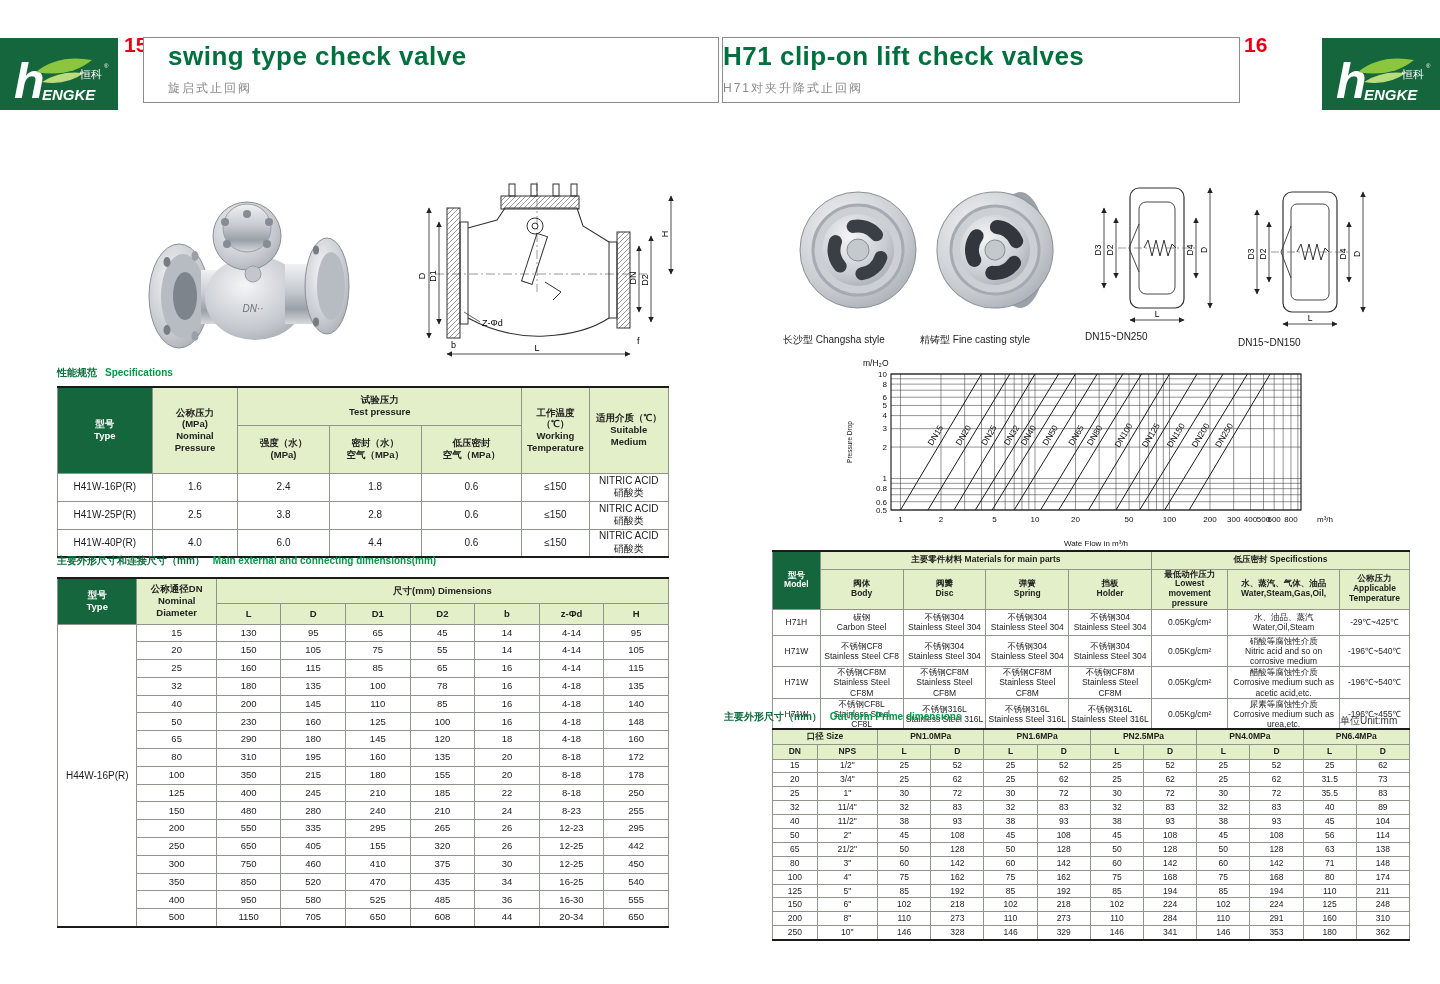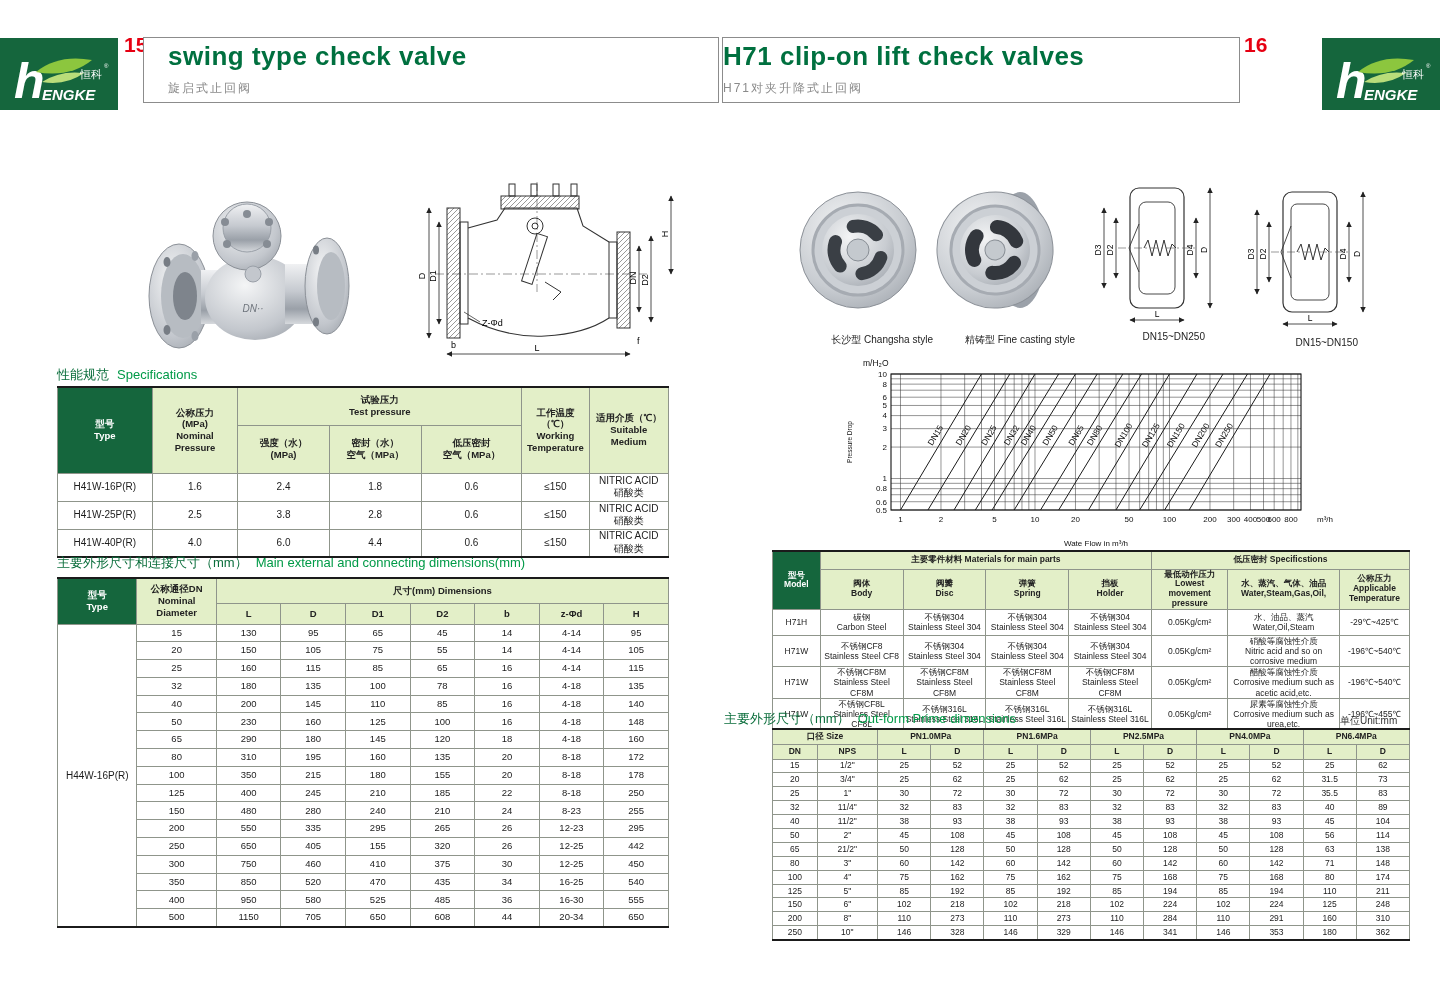--- a/index.html
+++ b/index.html
@@ -6,21 +6,21 @@
   html,body{width:1440px;height:984px}
   body{position:relative;background:#fff;font-family:"Liberation Sans",sans-serif;overflow:hidden;color:#1c1c1c}
   .abs{position:absolute}
   
   .logo-block{width:118px;height:72px;background:#15663d}
   .pageno{font-size:21px;font-weight:bold;color:#e60012}
   .titlebox{height:66px;border:1px solid #8c8c8c;background:#fff;display:flex;flex-direction:column;justify-content:center}
   .title-en{font-size:26px;font-weight:bold;color:#00703f;letter-spacing:.5px;line-height:1.05}
   .title-cn{font-size:12px;color:#8a8a8a;letter-spacing:2px;margin-top:10px}
   
-  .sec-title{font-size:13px;font-weight:normal;white-space:nowrap}
+  .sec-title{font-size:10px;font-weight:bold;white-space:nowrap}
   .sec-title .cn{color:#0b6e3c;margin-right:8px}
   .sec-title .en{color:#009a47}
   .unit-note{font-size:10px;color:#333}
   
   table{border-collapse:collapse;table-layout:fixed;width:100%;border-top:2px solid #1b1b1b;border-bottom:2px solid #1b1b1b}
   th,td{border:1px solid #8f958b;text-align:center;vertical-align:middle;white-space:pre-line;padding:0 2px;line-height:1.25}
   th{background:#e3efc8;font-weight:bold;color:#222}
   th.dark{background:#15663d;color:#fff}
   td{background:#fff}
   .t-spec th{font-size:9.5px;height:38px}
@@ -28,21 +28,21 @@
   .t-spec td{font-size:10px;height:28px}
   .t-dims th{font-size:9.5px;height:25px}
   .t-dims thead tr+tr th{height:21px}
   .t-dims td{font-size:9.5px;height:17.8px;line-height:1.1}
   .t-mat th{font-size:8.5px;height:18px;line-height:1.15}
   .t-mat thead tr+tr th{height:38px}
   .t-mat td{font-size:8.5px;height:26px;line-height:1.2}
   .t-out th{font-size:8.5px;height:15px;line-height:1.1}
   .t-out td{font-size:8.5px;height:13.9px;line-height:1.05}
   td.lead{font-size:10px}
-  .caption{font-size:10px;color:#222;text-align:right}
+  .caption{font-size:10px;color:#222;text-align:left}
   svg text{font-family:"Liberation Sans",sans-serif}
 </style>
 </head>
 <body>
 
 <div class="abs logo-block" style="left:0;top:38px">
   <svg viewBox="0 0 118 72" width="118" height="72">
     <rect width="118" height="72" fill="#15663d"></rect>
     <text x="14" y="60" font-size="50" font-weight="bold" font-style="italic" fill="#fff">h</text>
     <path d="M36,34 Q58,16 92,22 Q70,40 36,34 Z" fill="#8cc63e"></path>

